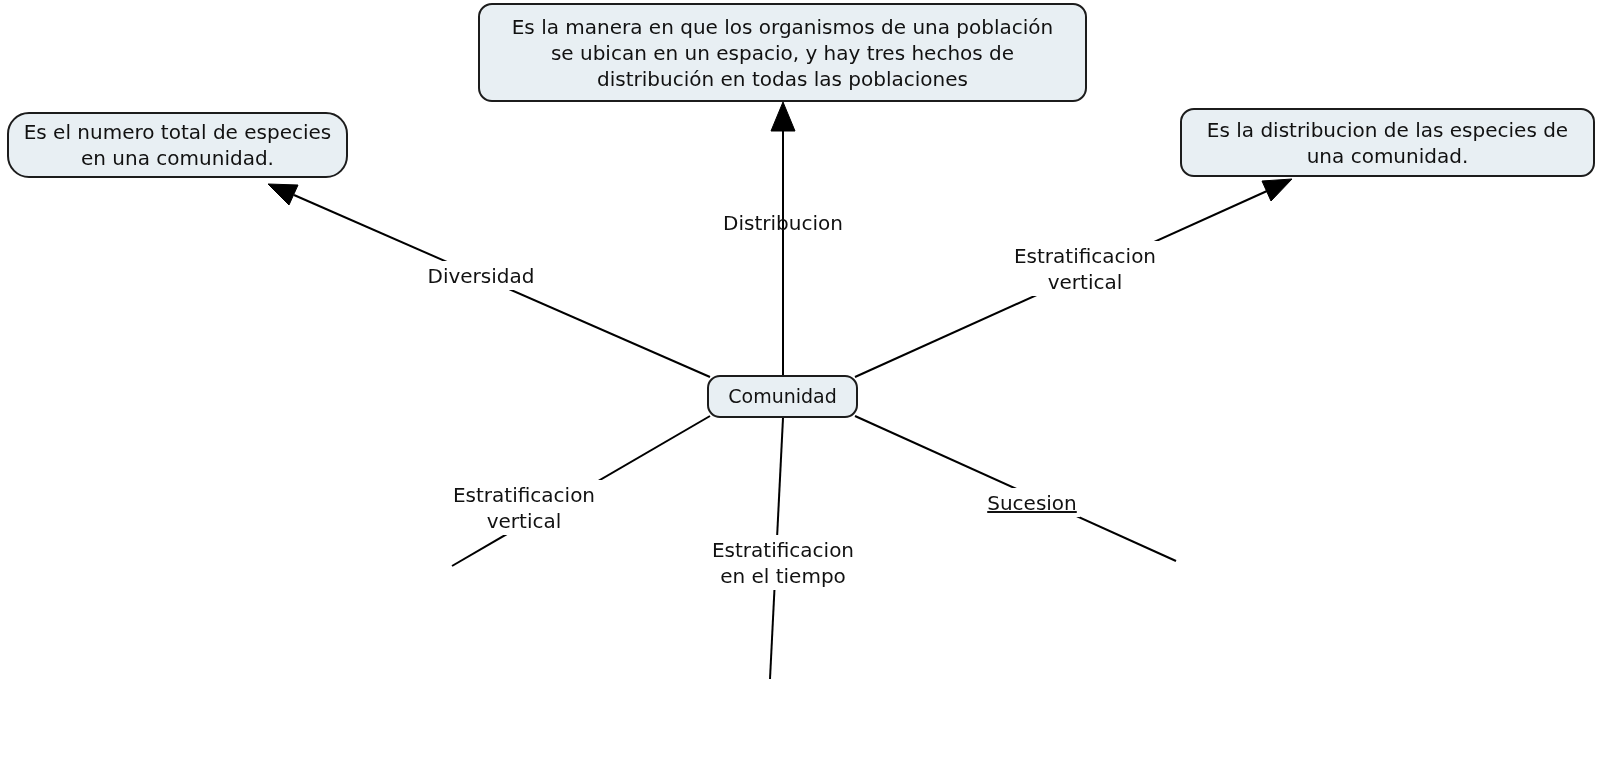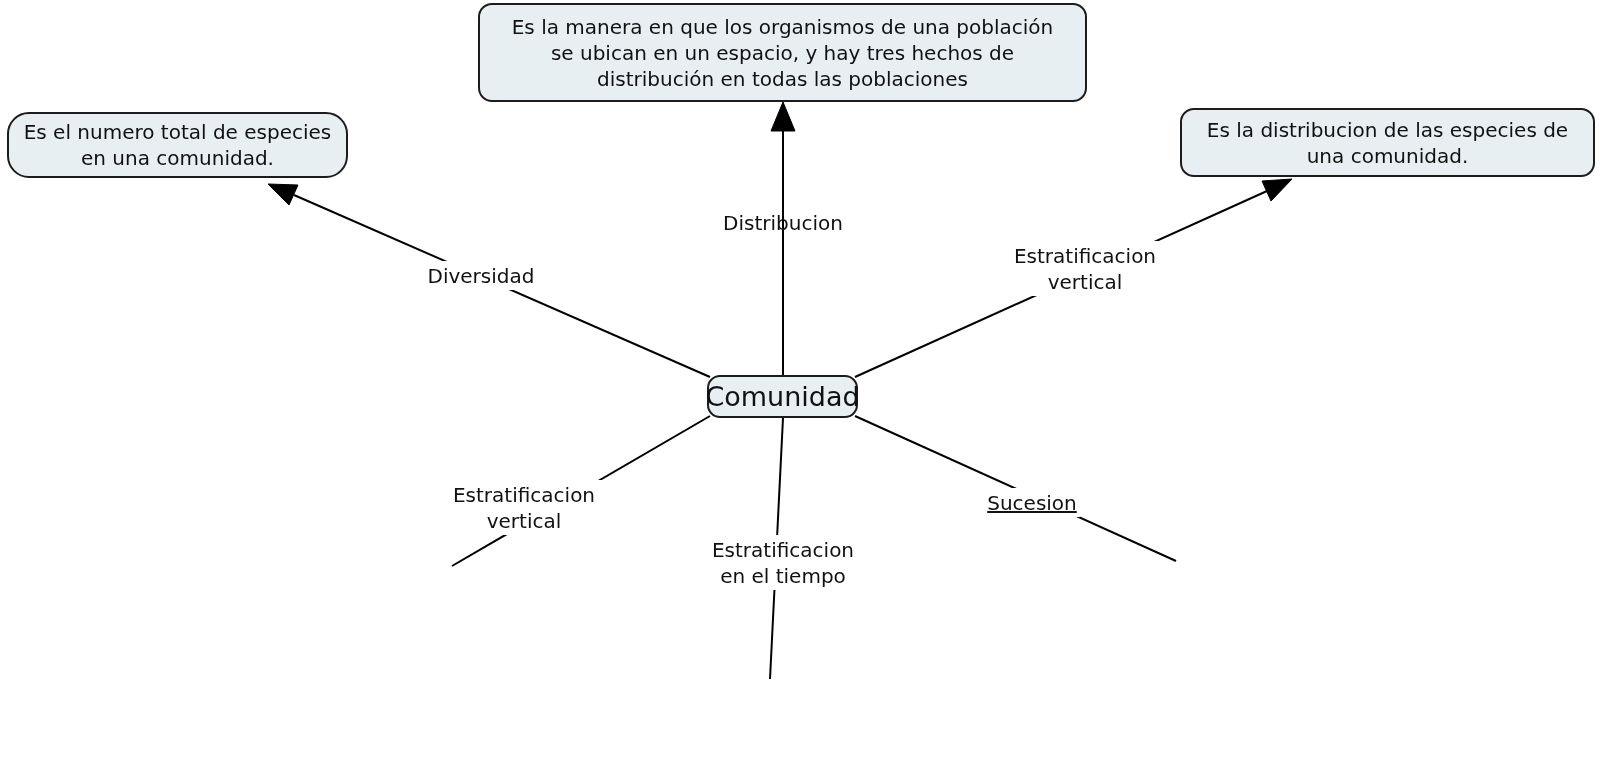--- a/index.html
+++ b/index.html
@@ -40,21 +40,21 @@
     display: flex;
     align-items: center;
     justify-content: center;
     text-align: center;
     white-space: pre-line;
     font-size: 20px;
     line-height: 1.3;
     padding: 4px 8px;
   }
   .center-node {
-    font-size: 27px;
+    font-size: 19px;
     border-radius: 13px;
   }
   .link-label {
     position: absolute;
     box-sizing: border-box;
     color: #111111;
     display: flex;
     align-items: center;
     justify-content: center;
     text-align: center;

